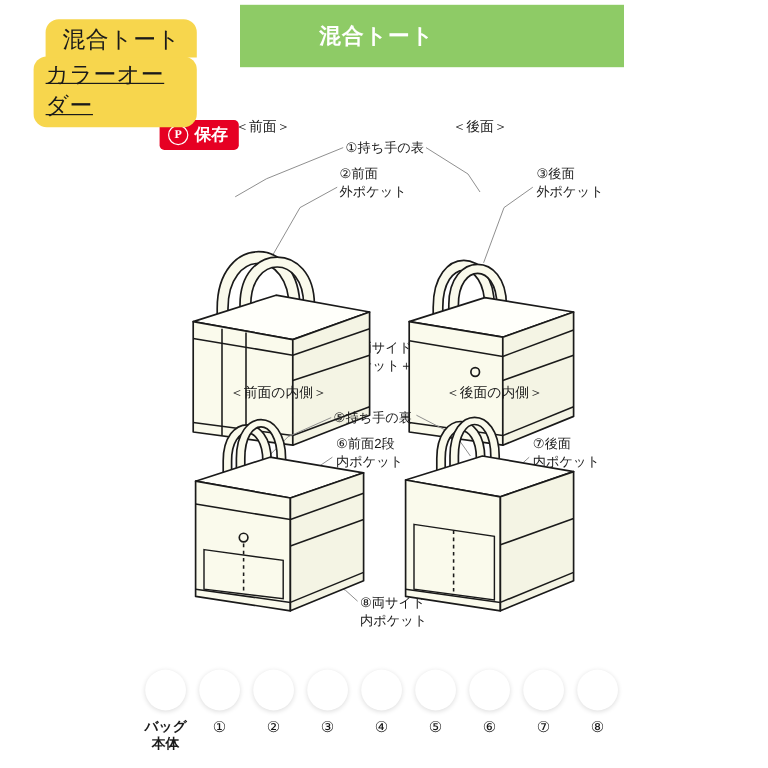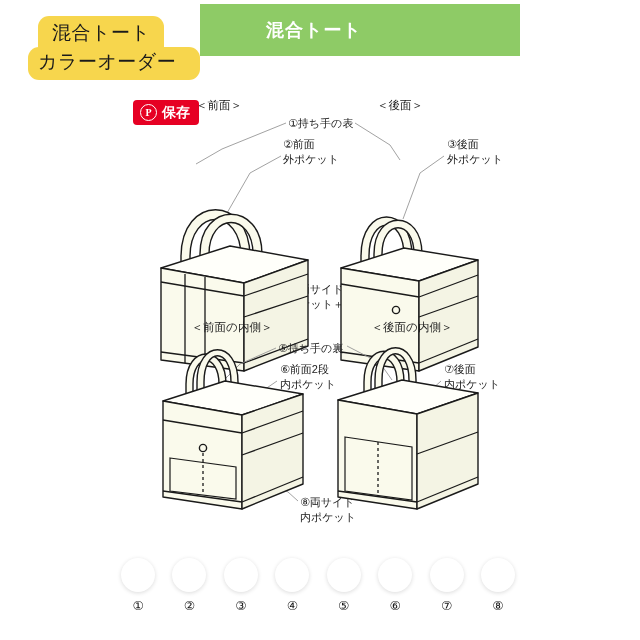--- a/index.html
+++ b/index.html
@@ -55,21 +55,22 @@
   .yb-line1 {
     border-radius: 11px 11px 0 0;
     padding: 4px 14px 2px 14px;
     margin-left: 10px;
   }
   .yb-line2 {
     border-radius: 11px;
     padding: 2px 10px 5px 10px;
     margin-top: -1px;
     display: block;
-    width: 172px;
+    width: 136px;
+    text-decoration: underline;
   }
 
   
   .pin-save {
     position: absolute;
     left: 133px;
     top: 100px;
     background: #E60023;
     color: #ffffff;
     border-radius: 4px;
@@ -321,20 +322,25 @@
     <path class="bag-line" d="M 417 366 L 478 344"></path>
 
     <path class="pocket" d="M 345 349 L 412 359 L 412 412 L 345 403 Z"></path>
     <path class="dotted" d="M 378 354 L 378 408"></path>
   </g>
 </svg>
 
 <div class="swatch-row">
   <div class="swatch-cell">
     <div class="swatch-circle"></div>
+    <div class="swatch-label">バッグ
+本体</div>
+  </div>
+  <div class="swatch-cell">
+    <div class="swatch-circle"></div>
     <div class="swatch-label num">①</div>
   </div>
   <div class="swatch-cell">
     <div class="swatch-circle"></div>
     <div class="swatch-label num">②</div>
   </div>
   <div class="swatch-cell">
     <div class="swatch-circle"></div>
     <div class="swatch-label num">③</div>
   </div>

